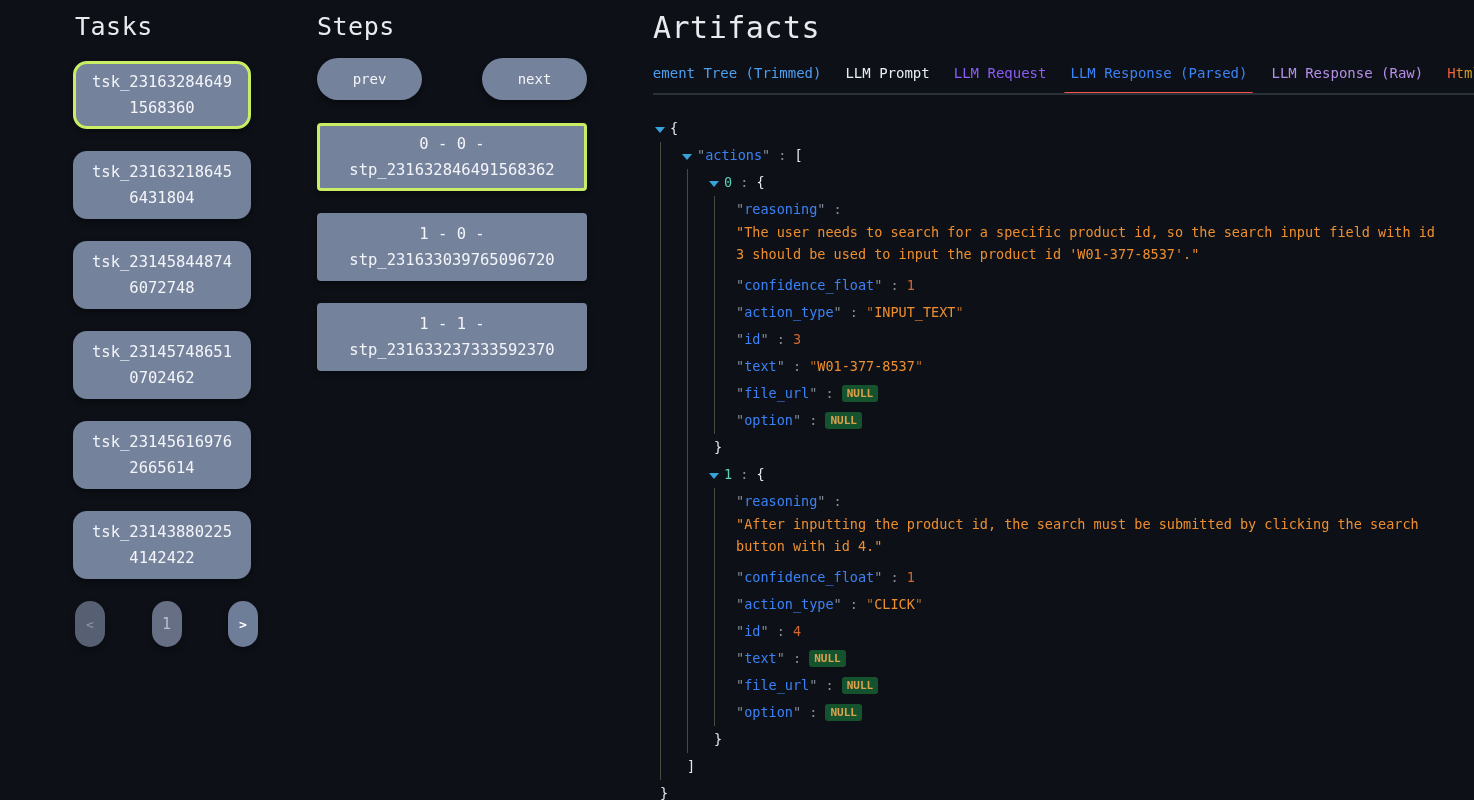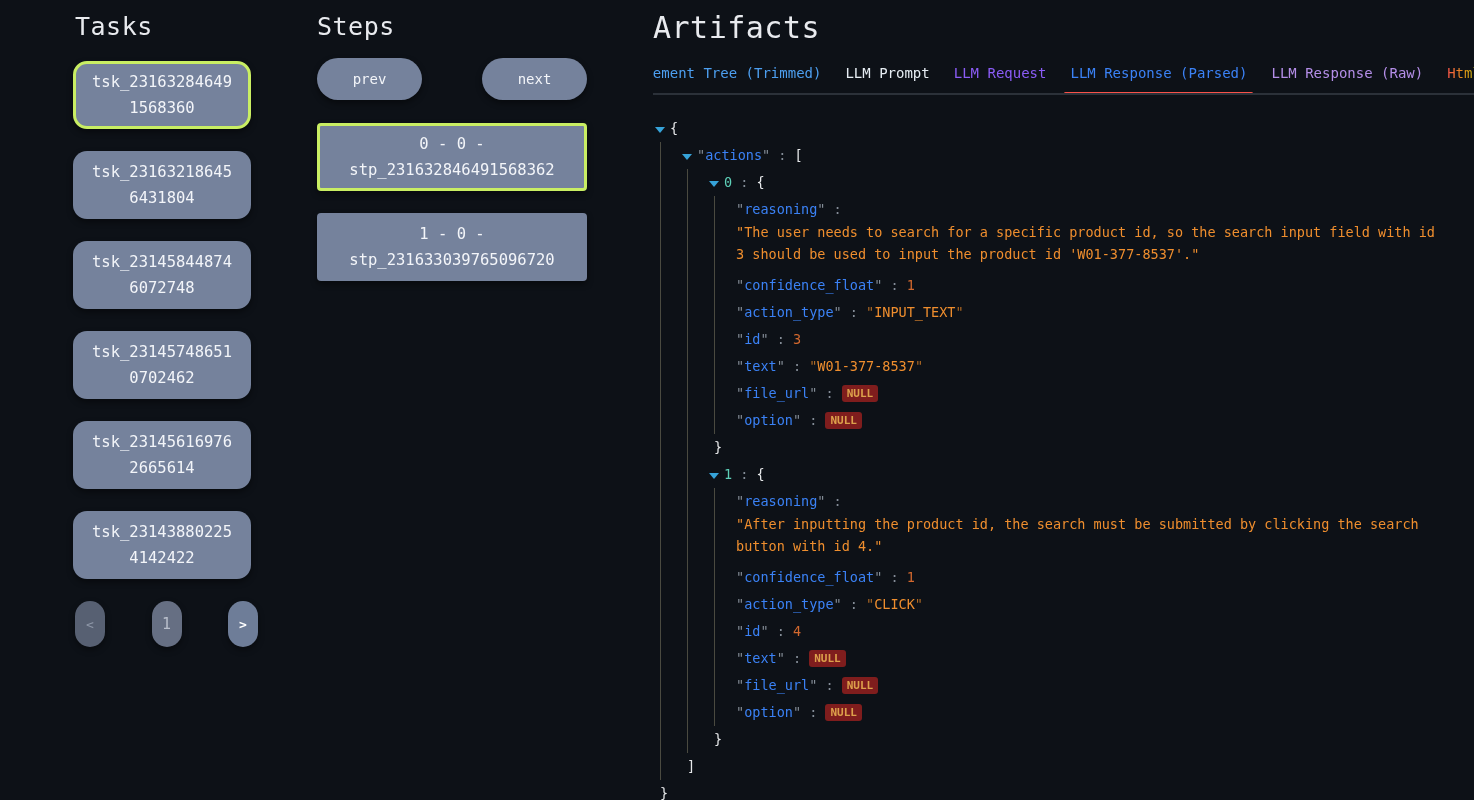--- a/index.html
+++ b/index.html
@@ -103,21 +103,21 @@
   .brace { color: #e6e8ea; }
   .idx   { color: #5ed0b8; }
   .num   { color: #d2682e; }
   .str   { color: #ef8e2e; }
   .strq  { color: #b06a24; }
   .str-block {
     color: #ef8e2e; line-height: 22px; max-width: 712px;
     white-space: pre-wrap; overflow-wrap: break-word; margin: -2px 0 7px;
   }
   .null-badge {
-    display: inline-block; background: #7f1d1d; color: #dda14b;
+    display: inline-block; background: #14532d; color: #dda14b;
     font-size: 11px; font-weight: bold; line-height: 15px;
     padding: 1px 5px; border-radius: 3px; vertical-align: 1px;
   }
 </style>
 </head>
 <body>
 
 <div class="app">
 
   <aside class="tasks-col">
@@ -139,20 +139,21 @@
 
   <aside class="steps-col">
     <h1 class="panel-title">Steps</h1>
     <div class="step-nav">
       <button class="pill-btn">prev</button>
       <button class="pill-btn">next</button>
     </div>
     <div id="step-list">
         <button class="step-btn selected">0 - 0 - stp_231632846491568362</button>
         <button class="step-btn">1 - 0 - stp_231633039765096720</button>
+        <button class="step-btn">1 - 1 - stp_231633237333592370</button>
       </div>
   </aside>
 
   <main class="artifacts-col">
     <h1 class="panel-title">Artifacts</h1>
     <div class="tabbar" id="tabbar">
         <div class="tab" style="color: rgb(77, 159, 240); margin-left: -29px;">Element Tree (Trimmed)</div>
         <div class="tab" style="color: rgb(230, 237, 243);">LLM Prompt</div>
         <div class="tab" style="color: #8b5cf6; text-align: center;">LLM Request</div>
         <div class="tab active" style="color: #3b82f6;">LLM Response (Parsed)</div>

